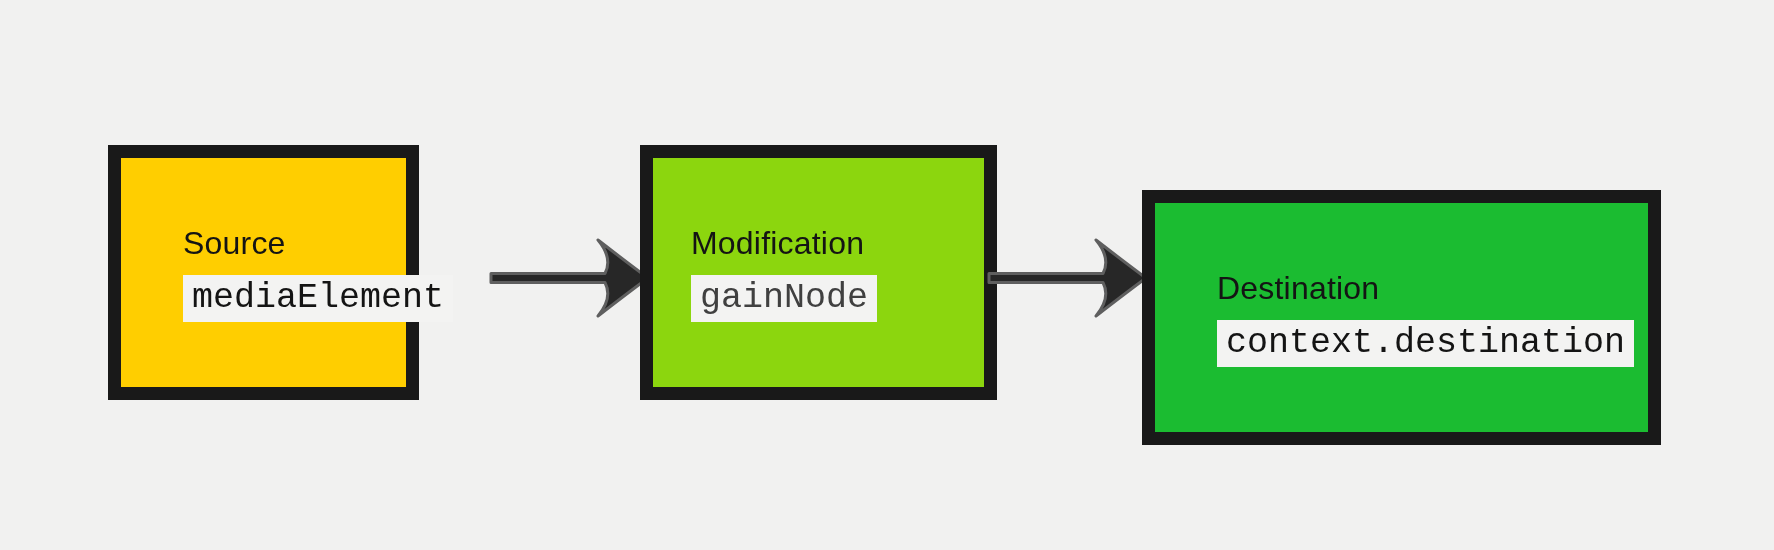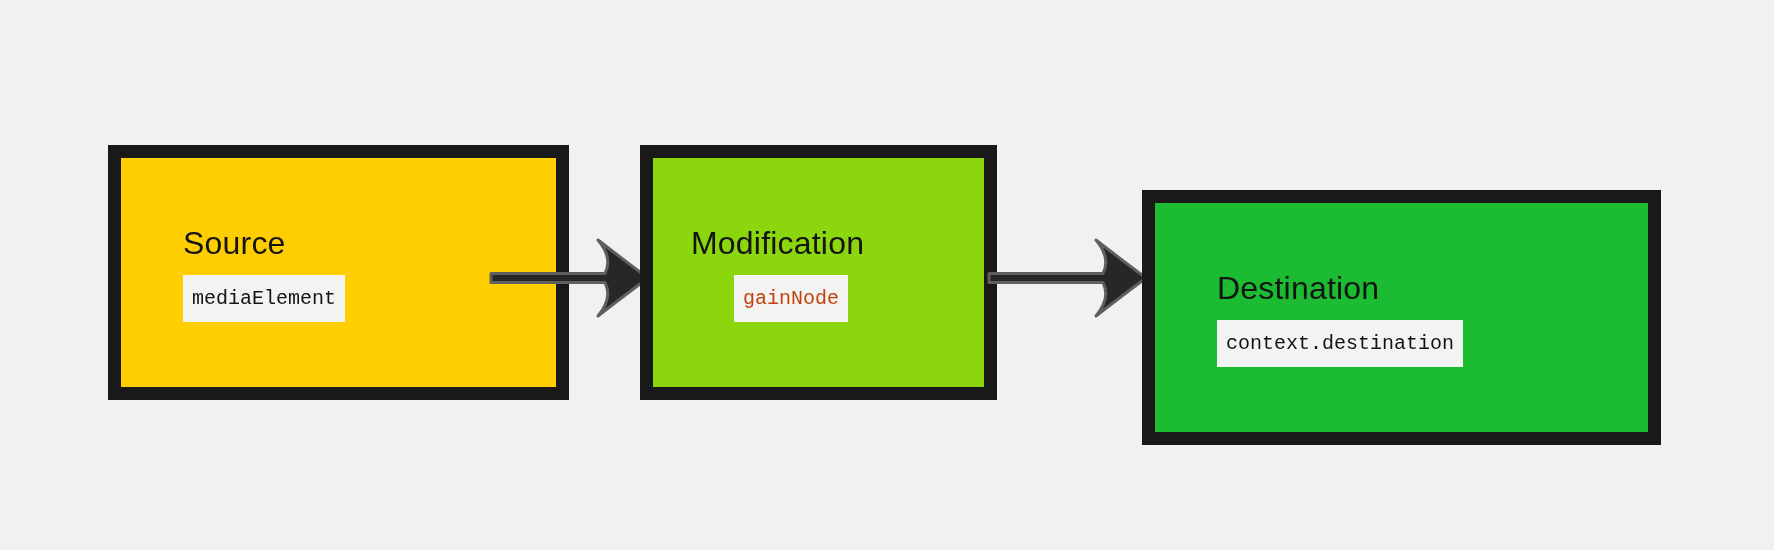--- a/index.html
+++ b/index.html
@@ -21,38 +21,38 @@
     height: 255px;
     box-sizing: border-box;
     border-style: solid;
     border-width: 13px;
     display: flex;
     flex-direction: column;
     justify-content: center;
     align-items: flex-start;
     padding: 0 20px 0 62px;
   }
-  .node-1 { left: 108px;  width: 461px; }
+  .node-1 { left: 108px;  width: 311px; }
   .node-2 { left: 640px;  width: 357px; }
   .node-3 { left: 1142px; width: 519px; }
   .node-label {
     margin: 0;
     font-size: 32px;
     line-height: 40px;
     font-weight: 400;
     color: #141414;
     letter-spacing: 0.2px;
   }
   .node-code {
     display: inline-block;
     margin-top: 12px;
     padding: 5px 9px;
     background: #f3f3f2;
     font-family: "Liberation Mono", monospace;
-    font-size: 20px;
+    font-size: 35px;
     line-height: 37px;
     color: #141414;
     white-space: nowrap;
   }
   .arrow {
     position: absolute;
     top: 236px;
     width: 163px;
     height: 84px;
   }
@@ -72,21 +72,21 @@
     <h2 class="node-label">Source</h2>
     <code class="node-code" style="background: rgb(243, 243, 242); color: rgb(20, 20, 20);">mediaElement</code>
   </section>
 
   <svg class="arrow arrow-1" viewBox="0 0 163 84" xmlns="http://www.w3.org/2000/svg">
     <path d="M 2,37.5 L 116,37.5 Q 124,22 109,4 Q 140,28 159,42 Q 140,56 109,80 Q 124,62 116,46.5 L 2,46.5 Z" style="fill: rgb(39, 39, 39); stroke: rgb(95, 95, 95);"></path>
   </svg>
 
   <section class="node node-2" style="background: rgb(140, 214, 14); border-color: rgb(25, 25, 25); padding-left: 38px;">
     <h2 class="node-label">Modification</h2>
-    <code class="node-code" style="background: rgb(243, 243, 242); color: #c2410c; margin-left: 43px;">gainNode</code>
+    <code class="node-code" style="background: rgb(243, 243, 242); color: #404040;">gainNode</code>
   </section>
 
   <svg class="arrow arrow-2" viewBox="0 0 163 84" xmlns="http://www.w3.org/2000/svg">
     <path d="M 2,37.5 L 116,37.5 Q 124,22 109,4 Q 140,28 159,42 Q 140,56 109,80 Q 124,62 116,46.5 L 2,46.5 Z" style="fill: rgb(39, 39, 39); stroke: rgb(95, 95, 95);"></path>
   </svg>
 
   <section class="node node-3" style="background: rgb(27, 188, 49); border-color: rgb(25, 25, 25); margin-top: 45px;">
     <h2 class="node-label">Destination</h2>
     <code class="node-code" style="background: rgb(243, 243, 242); color: rgb(20, 20, 20);">context.destination</code>
   </section>

